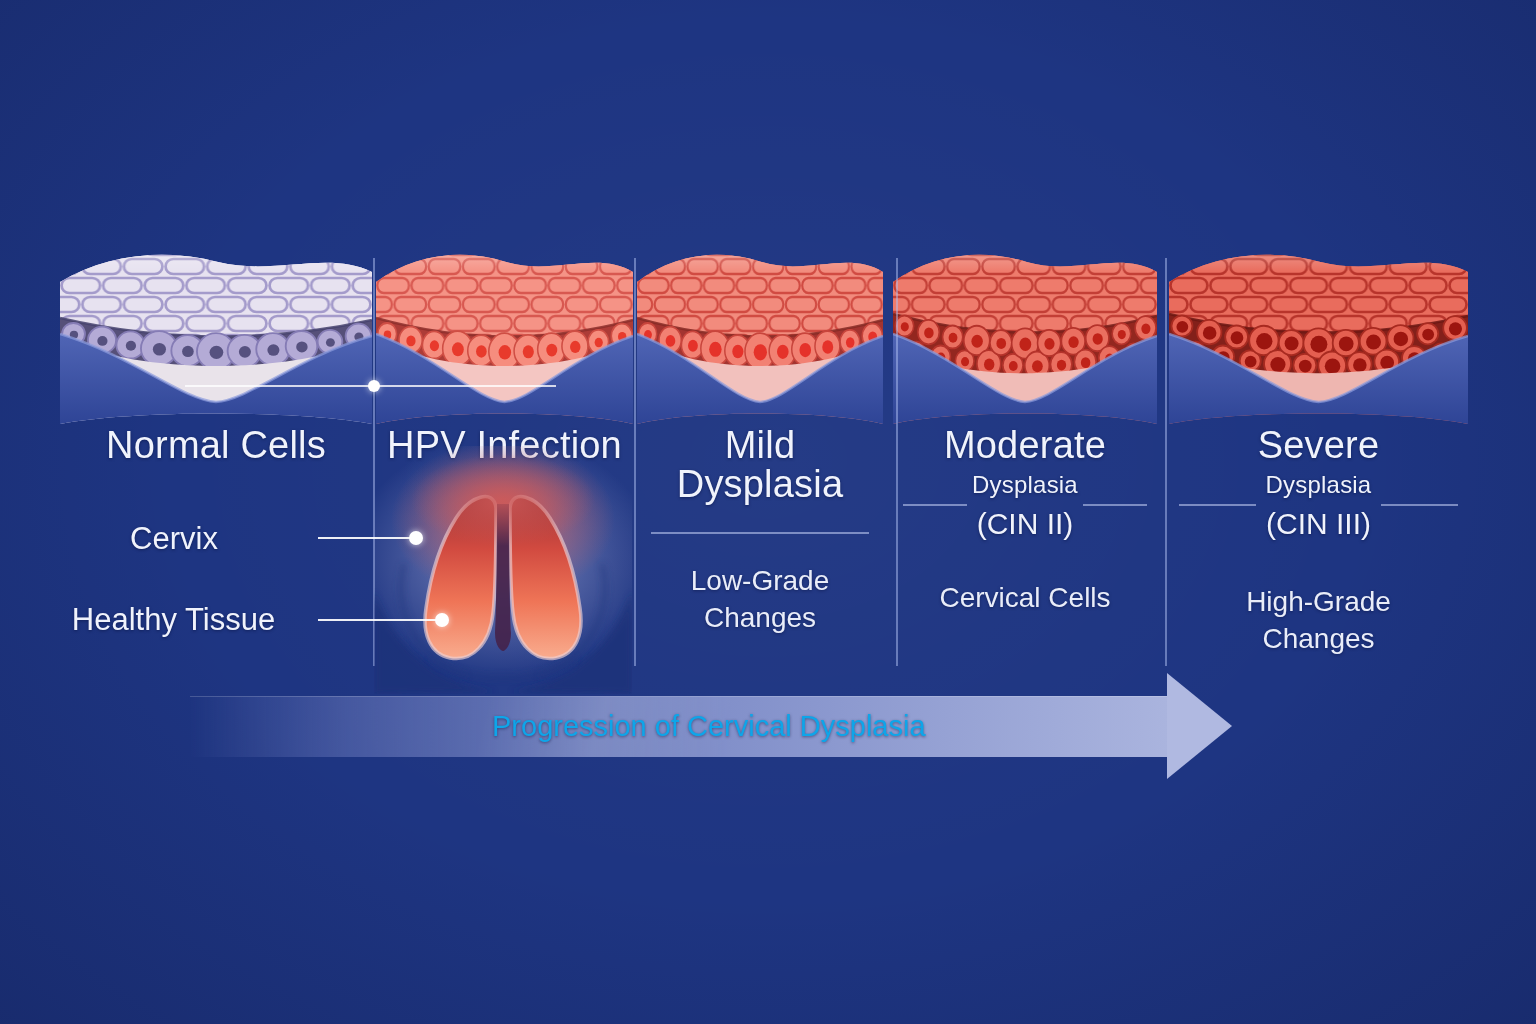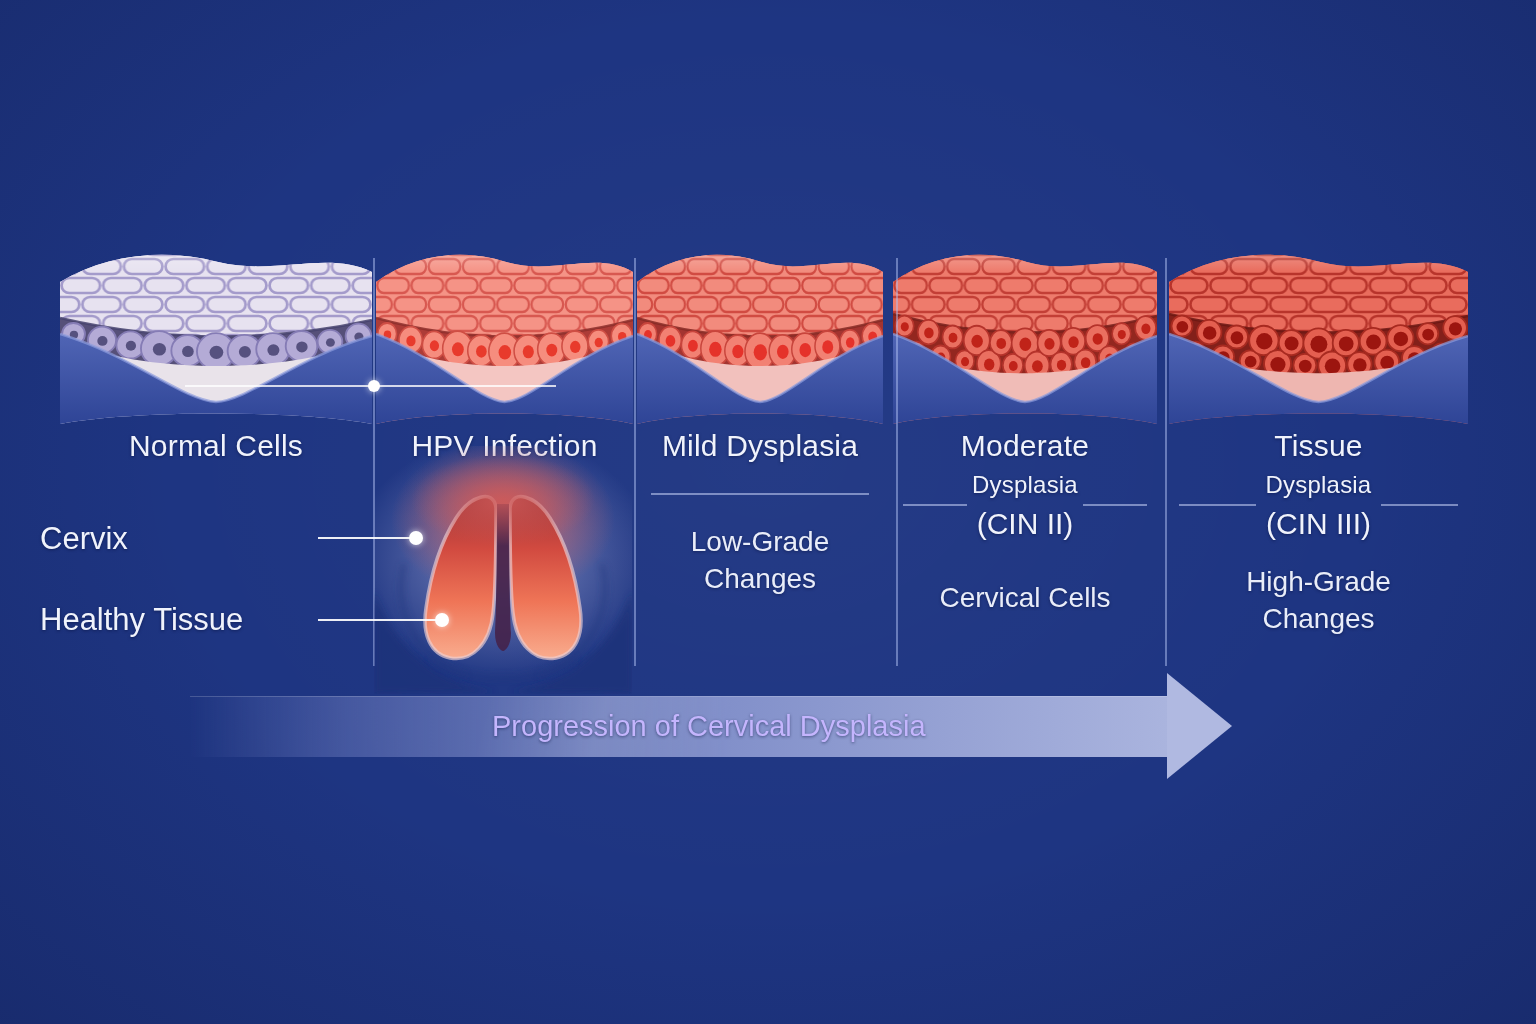--- a/index.html
+++ b/index.html
@@ -8,48 +8,48 @@
     background:#1e3582;
     font-family:"Liberation Sans","DejaVu Sans",sans-serif;
     color:#f0f3fc;
   }
   .vignette{position:absolute;inset:0;pointer-events:none;
     background:radial-gradient(ellipse at 50% 45%, rgba(255,255,255,0.03) 0%, rgba(0,0,0,0) 55%, rgba(5,10,40,0.22) 100%);}
   .col{position:absolute;top:238px;height:440px;}
   .tissue{position:absolute;top:0;left:0;right:0;height:195px;}
   .tissue svg{width:100%;height:100%;display:block;}
   .labels{position:absolute;top:188px;left:0;right:0;text-align:center;}
-  .hline{font-size:30px;line-height:39px;font-weight:400;letter-spacing:.2px;
+  .hline{font-size:38px;line-height:39px;font-weight:400;letter-spacing:.2px;
     text-shadow:0 1px 3px rgba(8,16,60,.55);}
   .hline.big{font-size:24px;}
   .flankrow{display:flex;align-items:flex-start;height:39px;}
   .flankrow .fl{flex:1;height:2px;background:rgba(200,212,248,.55);margin:0 10px;}
   .flankrow .cin{font-size:30px;line-height:39px;text-shadow:0 1px 3px rgba(8,16,60,.55);}
   .rule{height:2px;background:rgba(200,212,248,.55);margin:28px 14px 0 14px;}
   .sub{font-size:28px;line-height:37px;color:#e9edf9;text-shadow:0 1px 3px rgba(8,16,60,.5);}
-  .sub.mt22{margin-top:28px;} .sub.mt36{margin-top:36px;} .sub.mt28{margin-top:20px;}
+  .sub.mt22{margin-top:28px;} .sub.mt36{margin-top:36px;} .sub.mt28{margin-top:40px;}
   .divider{position:absolute;top:258px;height:408px;width:2px;background:rgba(175,192,242,.5);}
-  .side-label{position:absolute;font-size:31px;line-height:38px;text-align:left;
+  .side-label{position:absolute;font-size:31px;line-height:38px;text-align:center;
     text-shadow:0 1px 3px rgba(8,16,60,.55);}
   .leader{position:absolute;height:2px;background:rgba(255,255,255,.92);}
   .dot{position:absolute;width:14px;height:14px;border-radius:50%;background:#ffffff;
     box-shadow:0 0 6px rgba(255,255,255,.7);}
   .dot.small{width:12px;height:12px;}
   .cervix-fig{position:absolute;left:374px;top:446px;width:258px;height:248px;}
   .cervix-fig svg{width:100%;height:100%;display:block;}
   .arrow{position:absolute;left:190px;top:673px;width:1060px;height:106px;}
   .arrow-body{position:absolute;left:0;top:23px;width:978px;height:60px;
     background:linear-gradient(90deg, rgba(110,124,190,0) 0%, rgba(116,130,196,.45) 16%, #8290ca 55%, #aab4de 100%);
     border-top:1px solid rgba(255,255,255,.18);}
   .arrow-body::after{content:"";position:absolute;inset:0;
     background:linear-gradient(105deg, transparent 30%, rgba(255,255,255,.10) 42%, transparent 55%);}
   .arrow-head{position:absolute;left:977px;top:0;width:65px;height:106px;background:#b0b9e1;
     clip-path:polygon(0 0,100% 50%,0 100%);}
   .arrow-label{position:absolute;left:302px;top:23px;height:60px;line-height:60px;
-    font-size:29px;color:#c4b5fd;text-shadow:0 1px 3px rgba(8,16,60,.5);white-space:nowrap;}
+    font-size:29px;color:#0ea5e9;text-shadow:0 1px 3px rgba(8,16,60,.5);white-space:nowrap;}
 </style>
 </head>
 <body>
 
 <div class="vignette"></div>
 
 <div class="col" style="left:60px;width:312px;">
   <div class="tissue">
       <svg viewBox="0 0 300 195" preserveAspectRatio="none">
   <defs>
@@ -397,21 +397,21 @@
           <circle cx="273.7" cy="115.835" r="5.4" fill="#9c150f"></circle>
           <circle cx="287" cy="90" r="11.838926299766303" fill="#e45f50" stroke="#a82a20" stroke-width="1.8"></circle>
           <circle cx="287.4" cy="90.8" r="6.6" fill="#9c150f"></circle>
     <path d="M0,108 C80,146 220,142 300,110 L300,142 C220,180 80,182 0,142 Z" fill="#eeb6b0"></path>
     <path d="M0,96 C70,118 118,162 150,164 C182,162 230,118 300,98 L300,195 L0,195 Z" fill="url(#baseu4)"></path>
     <path d="M0,96 C70,118 118,162 150,164 C182,162 230,118 300,98" fill="none" stroke="#8b9bdd" stroke-width="2.5" opacity="0.7"></path>
   </g>
 </svg>
     </div>
   <div class="labels">
-    <div class="hline">Tissue</div>
+    <div class="hline">Severe</div>
     <div class="hline big">Dysplasia</div>
     <div class="flankrow">
       <span class="fl"></span>
       <span class="cin">(CIN III)</span>
       <span class="fl"></span>
     </div>
     <div class="sub mt28">
       <div>High-Grade</div>
       <div>Changes</div>
     </div>

